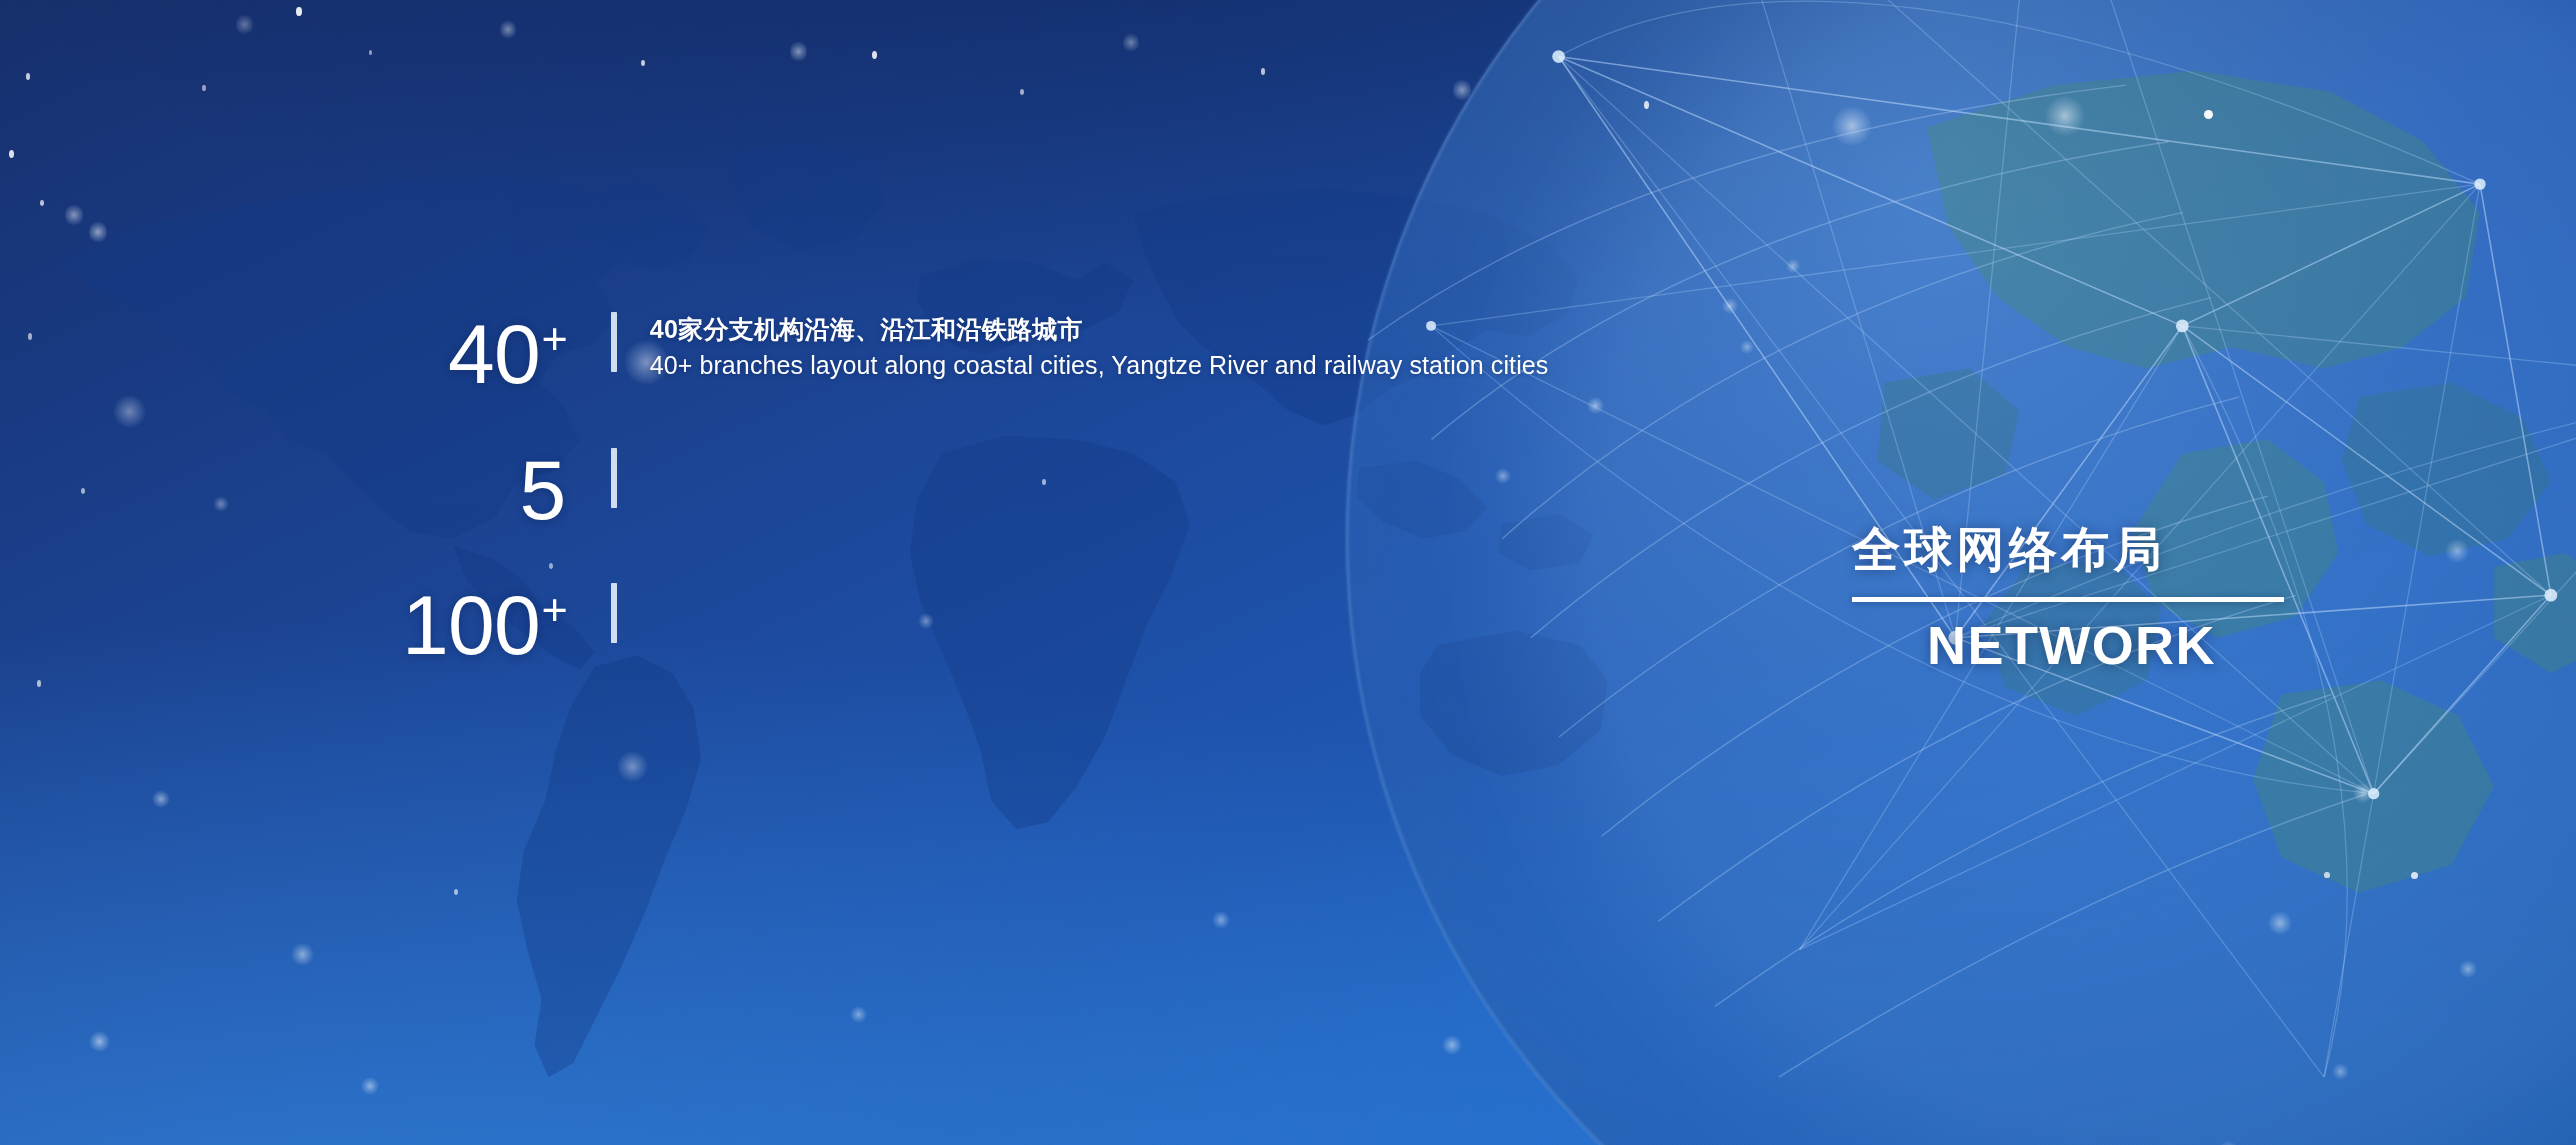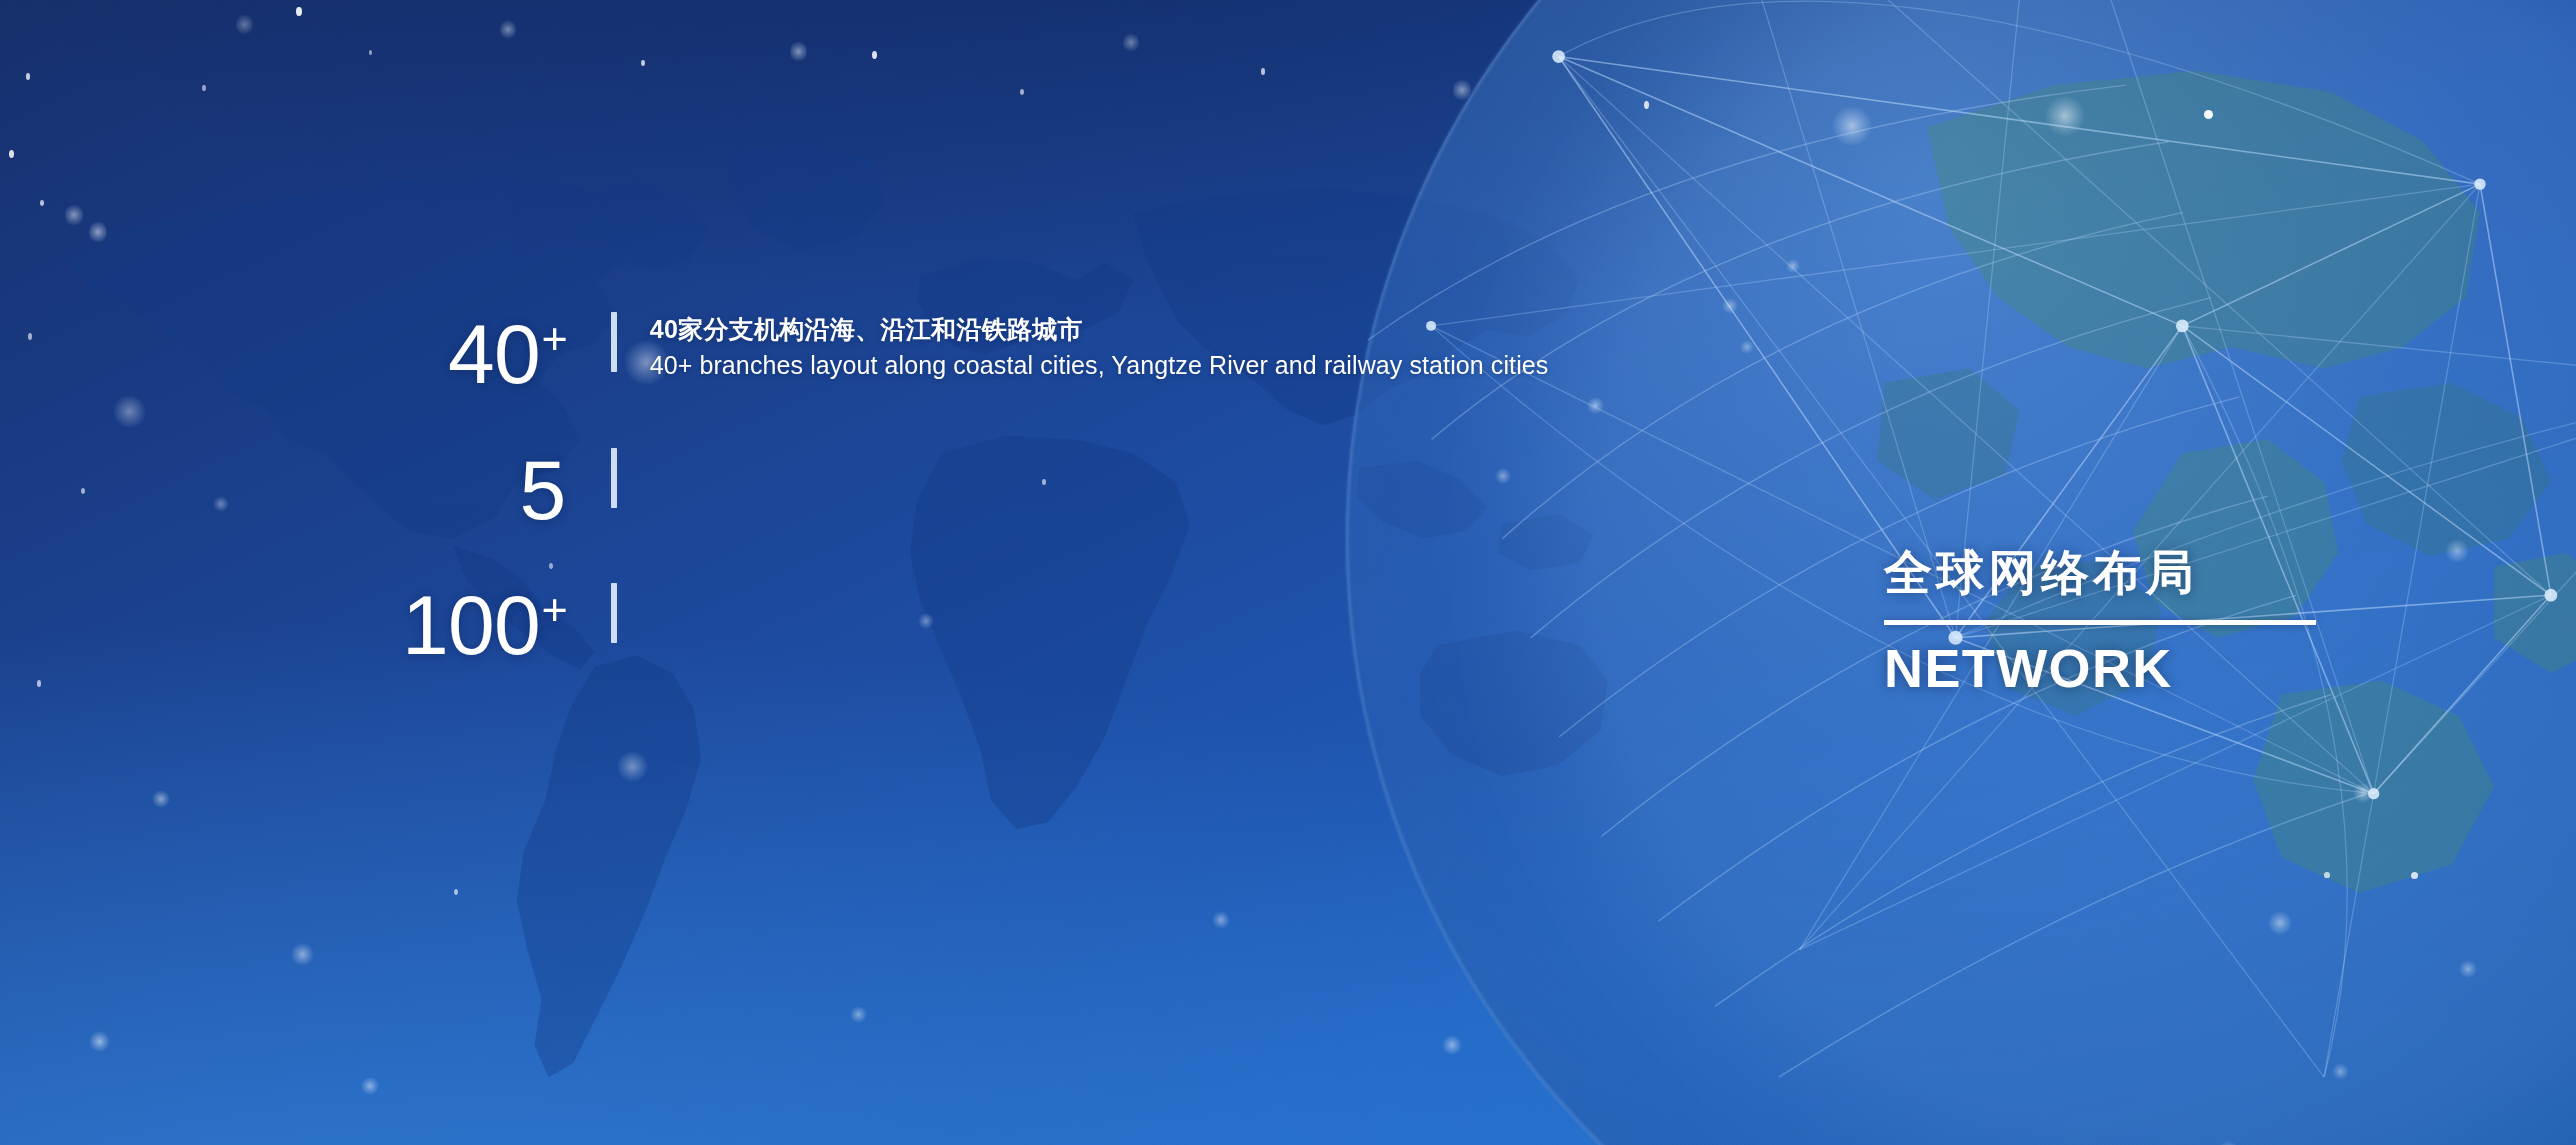--- a/index.html
+++ b/index.html
@@ -143,23 +143,22 @@
     font-weight:400;
     letter-spacing:0.1px;
     white-space:nowrap;
     text-shadow:0 0.7px 5.7px rgba(6,20,55,.35);
   }
 
   
   .title-block{
     position:absolute;
     left:1852px;
-    top:549px;
+    top:526px;
     width:439px;
-    margin-left:32px;
   }
   .title-cn{
     color:#fff;
     font-size:48px;
     font-weight:700;
     letter-spacing:4.3px;
     line-height:1;
     white-space:nowrap;
     text-shadow:0 1.4px 11.3px rgba(6,20,55,.45);
   }
@@ -172,20 +171,21 @@
     box-shadow:0 0.7px 7px rgba(6,20,55,.35);
   }
   .title-en{
     color:#fff;
     font-size:54px;
     font-weight:700;
     letter-spacing:1.4px;
     line-height:1;
     white-space:nowrap;
     text-shadow:0 1.4px 11.3px rgba(6,20,55,.45);
+    text-align:center;
   }
 </style>
 </head>
 <body>
 
 <div class="banner">
 
   <div class="bg-wash"></div>
 
   <div class="worldmap">

